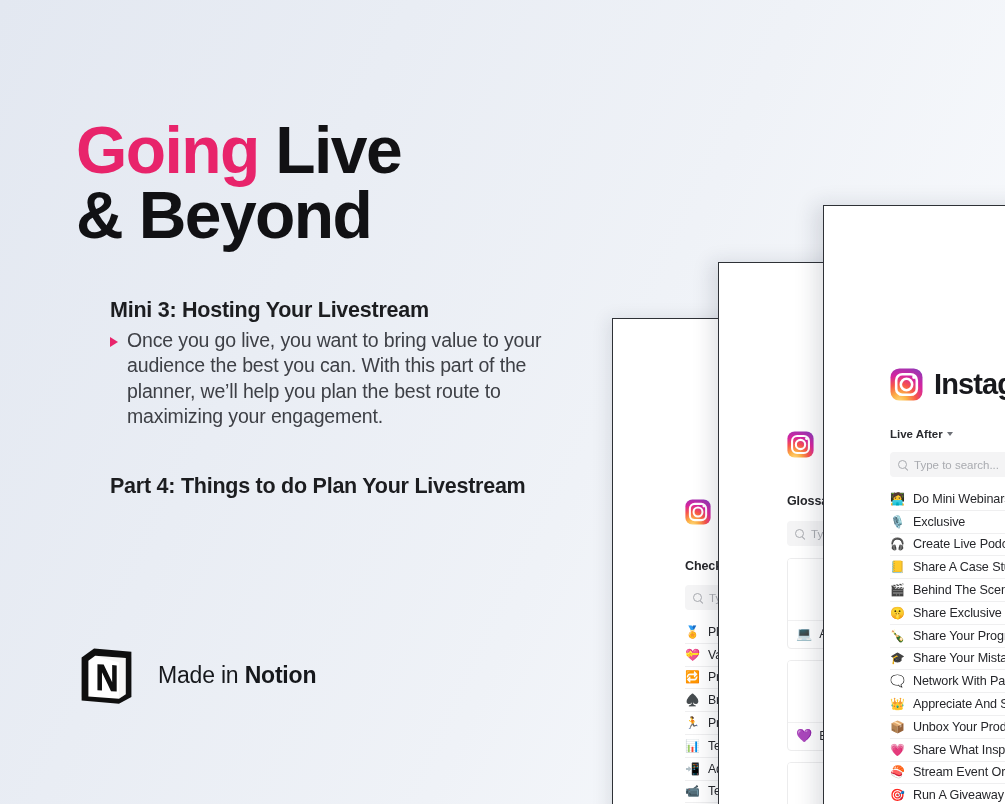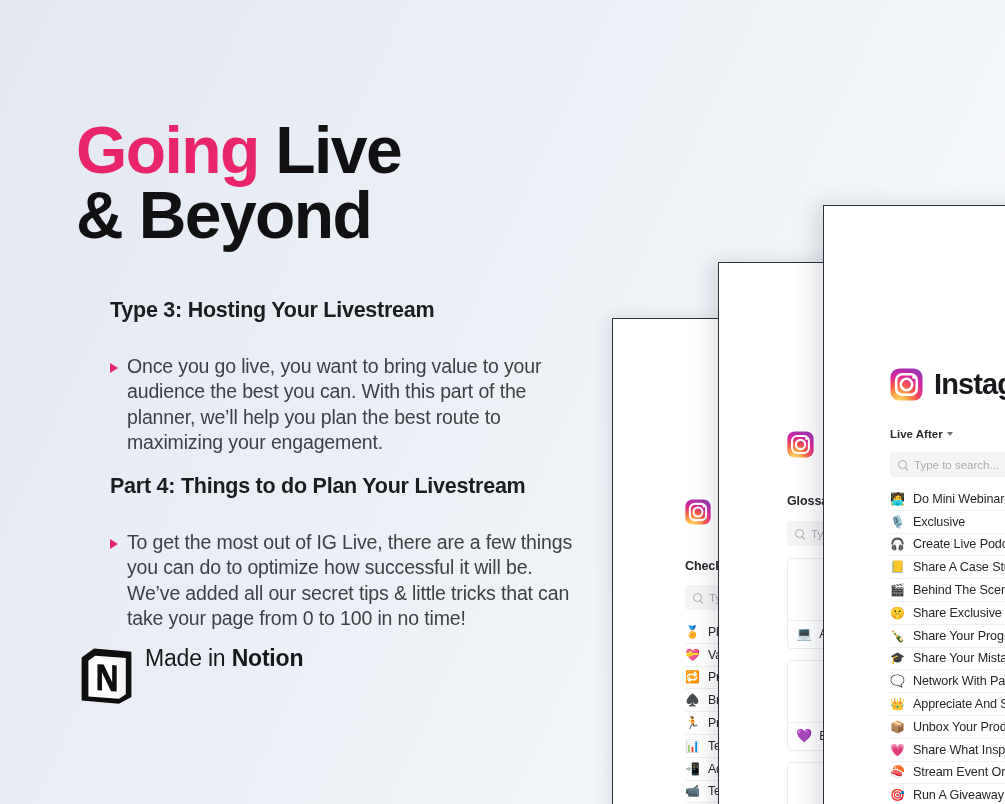--- a/index.html
+++ b/index.html
@@ -54,21 +54,21 @@
   .sec-head {
     font-size: 21.5px;
     font-weight: 700;
     color: #1c1d20;
     letter-spacing: -0.25px;
     line-height: 1.2;
   }
 
   .sec-body {
     display: flex;
-    margin-top: 30px;
+    margin-top: 4px;
     gap: 9px;
   }
 
   .tri {
     flex: 0 0 auto;
     width: 0;
     height: 0;
     margin-top: 9px;
     border-top: 5px solid transparent;
     border-bottom: 5px solid transparent;
@@ -82,22 +82,22 @@
     letter-spacing: -0.15px;
     max-width: 460px;
   }
 
   
   .notion-badge {
     position: absolute;
     left: 78px;
     top: 645px;
     display: flex;
-    align-items: flex-start;
-    gap: 10px;
+    align-items: center;
+    gap: 23px;
   }
   .notion-cube { width: 57px; height: 60px; display: block; }
   .notion-text {
     font-size: 23px;
     font-weight: 500;
     color: #16181c;
     letter-spacing: -0.2px;
   }
   .notion-text b { font-weight: 700; }
 
@@ -466,33 +466,29 @@
   </div>
 
   <div class="left-col">
 
     <h1 class="hero-title">
       <span class="accent">Going</span><span> Live</span>
       <span class="ln2">&amp; Beyond</span>
     </h1>
 
     <div class="sec sec-3">
-      <div class="sec-head">Type 3: Hosting Your Livestream</div>
+      <div class="sec-head">Mini 3: Hosting Your Livestream</div>
       <div class="sec-body">
         <span class="tri"></span>
         <p class="sec-text">Once you go live, you want to bring value to your audience the best you can. With this part of the planner, we’ll help you plan the best route to maximizing your engagement.</p>
       </div>
     </div>
 
     <div class="sec sec-4">
       <div class="sec-head">Part 4: Things to do Plan Your Livestream</div>
-      <div class="sec-body">
-        <span class="tri"></span>
-        <p class="sec-text">To get the most out of IG Live, there are a few things you can do to optimize how successful it will be. We’ve added all our secret tips &amp; little tricks that can take your page from 0 to 100 in no time!</p>
-      </div>
     </div>
 
     <div class="notion-badge">
       <svg class="notion-cube" viewBox="0 0 100 106">
         <path d="M6 22 L28 6 L94 12 L94 92 L72 104 L6 98 Z" fill="#0f0f0f"></path>
         <path d="M18 28 L30 19 L84 23 L84 87 L72 95 L18 91 Z" fill="#ffffff"></path>
         <path d="M30 19 L84 23 L84 87 L72 95 L72 31 Z" fill="#d8d8d8" opacity="0.25"></path>
         <path d="M34 34 L34 80 L42 80.5 L42 48 L58 81.5 L68 82 L68 36 L60 35.5 L60 66 L45 34.5 Z" fill="#0f0f0f"></path>
       </svg>
       <div class="notion-text"><span>Made in </span><b>Notion</b></div>

